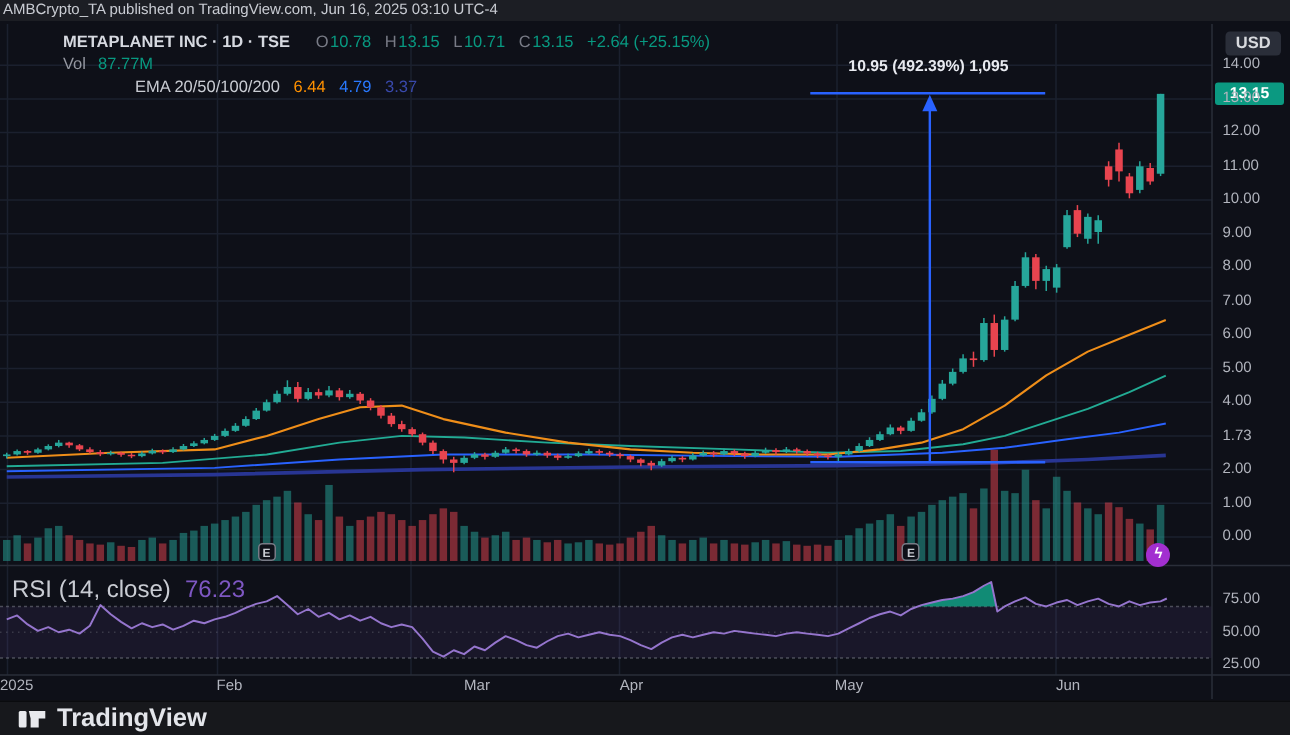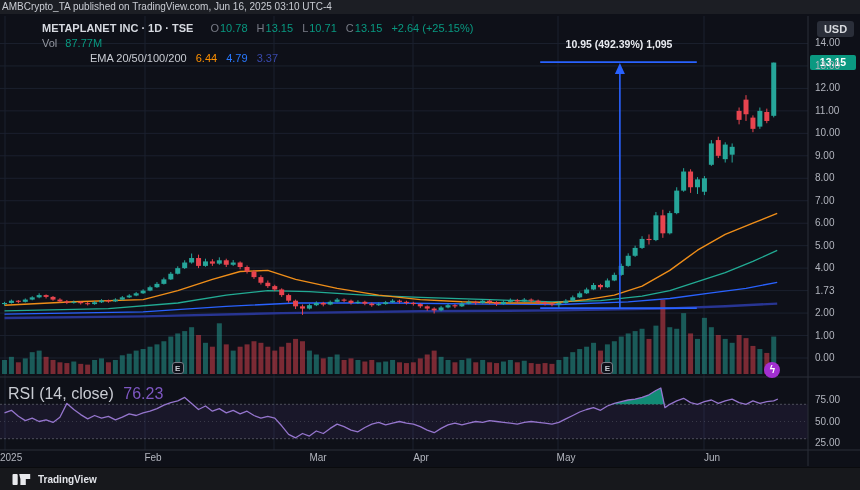--- a/index.html
+++ b/index.html
@@ -32,21 +32,21 @@
   .price-badge{position:absolute;top:55px;left:810px;width:46px;height:15px;background:#0b9981;
                border-radius:2px;color:#fff;font-size:10.5px;font-weight:700;text-align:center;
                line-height:15px;}
   .tick{position:absolute;color:#b2b5be;font-size:10px;line-height:12px;}
   .price-tick{left:815px;}
   .rsi-tick{left:815px;}
   .time-tick{top:452px;width:30px;text-align:center;}
   .footer{position:absolute;top:467px;left:0;width:100%;height:23px;background:#17181c;
           border-top:1px solid #0a0b0e;display:flex;align-items:center;padding-left:12px;
           box-sizing:border-box;}
-  .brand{color:#e3e5ea;font-size:10px;font-weight:700;margin-left:7px;}
+  .brand{color:#e3e5ea;font-size:17px;font-weight:700;margin-left:7px;}
   .e-marker{position:absolute;width:12px;height:12px;border:1px solid #787b86;border-radius:3px;
             background:#0e1018;color:#c9ccd3;font-size:8px;font-weight:700;text-align:center;
             line-height:12px;box-sizing:border-box;}
   .flash-icon{position:absolute;width:16px;height:16px;border-radius:50%;background:#a22fd0;
               color:#fff;font-size:10px;font-weight:700;text-align:center;line-height:16px;}
 </style>
 </head>
 <body>
 
 <div class="screen">

